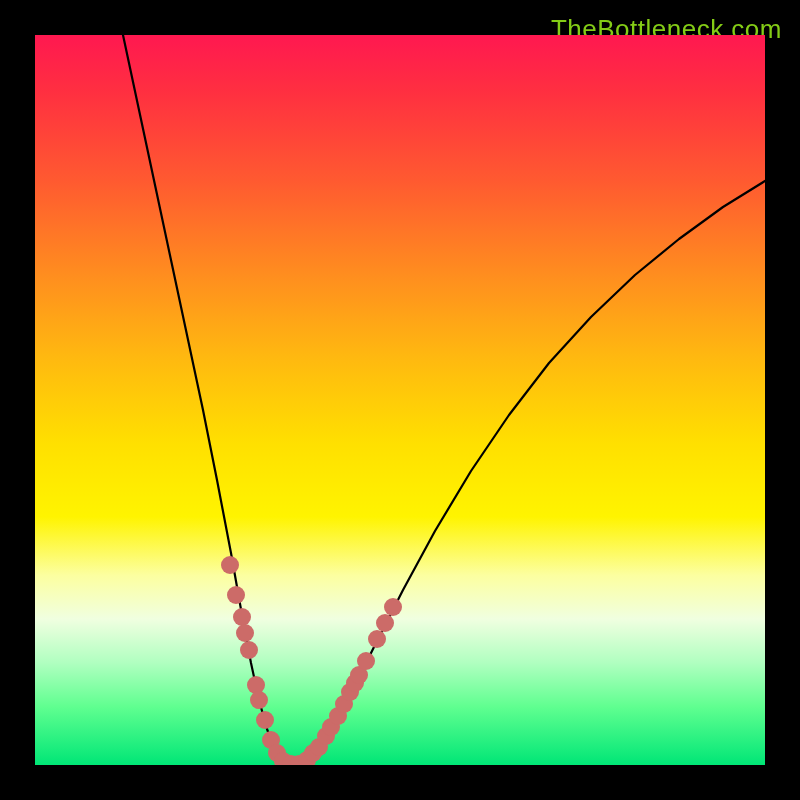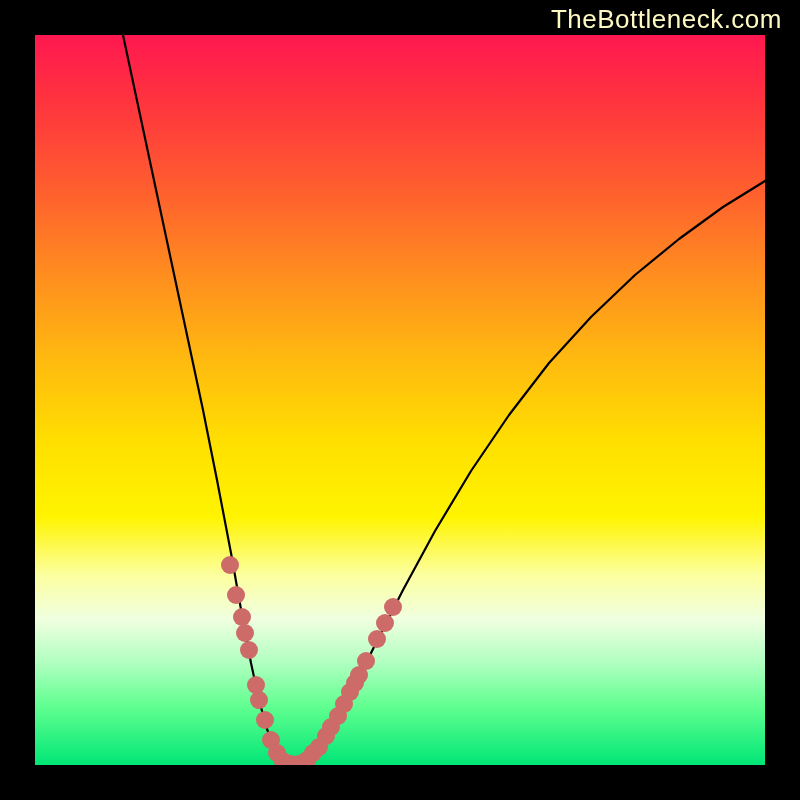--- a/index.html
+++ b/index.html
@@ -11,23 +11,23 @@
     overflow: hidden;
   }
   .frame {
     position: relative;
     width: 800px;
     height: 800px;
     background: #000;
   }
   .watermark {
     position: absolute;
-    top: 4px;
+    top: 14px;
     right: 18px;
-    color: #fef9c3;
+    color: #84cc16;
     font-family: Arial, Helvetica, sans-serif;
     font-size: 26px;
     letter-spacing: 0.5px;
     user-select: none;
   }
   .plot {
     position: absolute;
     left: 35px;
     top: 35px;
     width: 730px;

